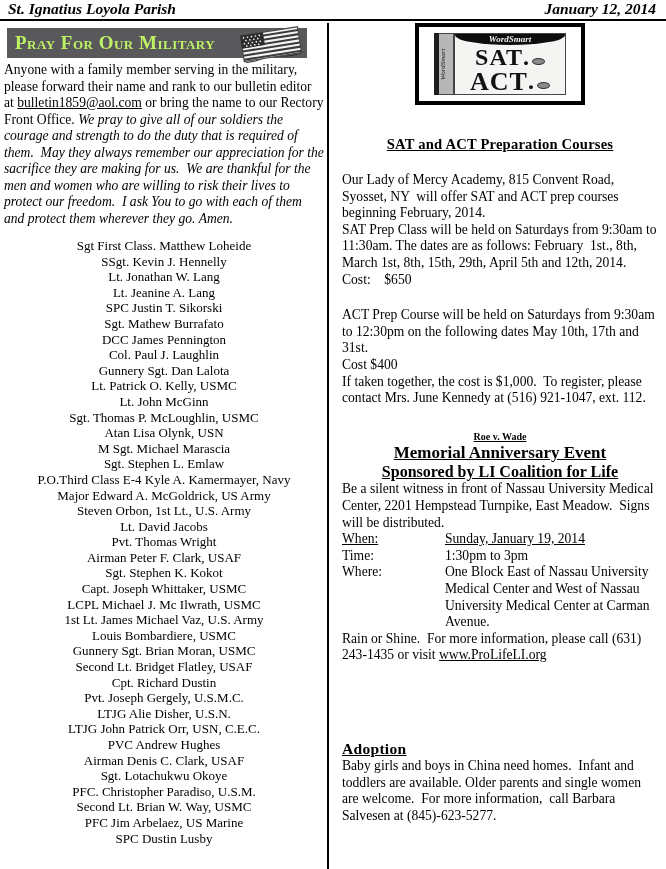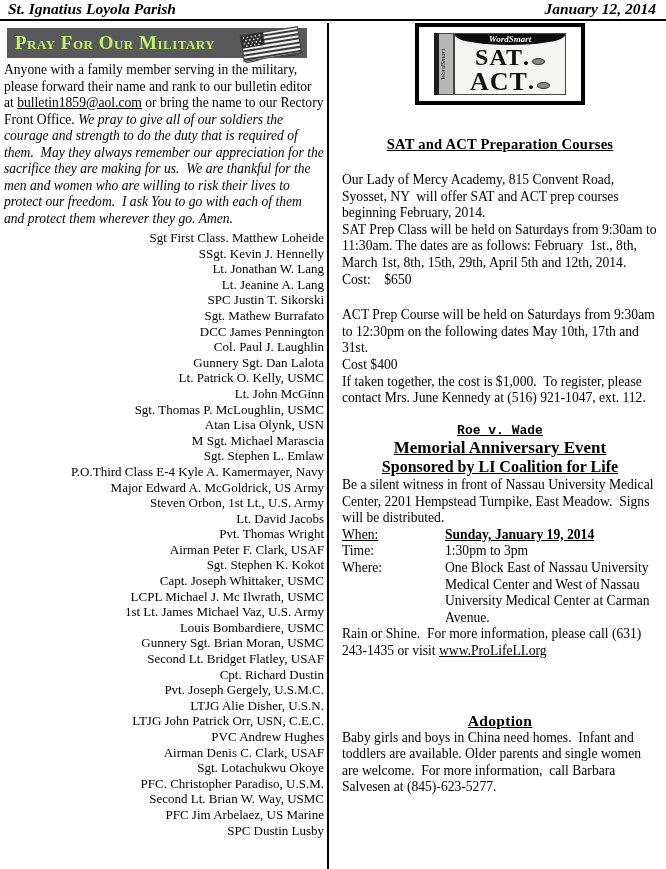--- a/index.html
+++ b/index.html
@@ -24,21 +24,21 @@
   .mil-banner-label { color: #bef264; font-variant: small-caps; font-weight: bold;
                       font-size: 19px; padding-left: 8px; letter-spacing: .5px; white-space: nowrap; }
   .flag-wrap { position: absolute; right: 0px; top: -2px; width: 70px; height: 38px; }
 
   
   .mil-intro { margin-top: 4px; font-size: 13.6px; line-height: 16.5px; white-space: pre-wrap; }
   .email-link { text-decoration: underline; }
   .prayer { font-style: italic; }
 
   
-  .names { margin-top: 3px; text-align: right; font-size: 13px; line-height: 15.6px; }
+  .names { margin-top: 11px; text-align: center; font-size: 13px; line-height: 15.6px; }
 
   
   .satact-imgbox { width: 170px; height: 82px; border: 4px solid #000; margin: 2px auto 0 auto;
                    background: #fff; display: flex; align-items: center; justify-content: center; }
   .swbox { display: flex; height: 62px; filter: none; }
   .sw-edge  { width: 5px; background: #1d1d1d; }
   .sw-spine { width: 15px; background: #b7b7b7; border: 1px solid #444; border-right: none;
               writing-mode: vertical-rl; transform: rotate(180deg);
               font-size: 7px; color: #222; text-align: center; overflow: hidden; font-style: italic; }
   .sw-front { width: 112px; background: #f4f4f2; border: 1px solid #444; position: relative; overflow: hidden; }
@@ -52,31 +52,31 @@
   .sw-dot { font-size: 24px; }
   .sw-badge { width: 13px; height: 7px; background: #8b8b8b; border: 1px solid #333;
               border-radius: 50%; margin-left: 2px; margin-top: 8px; }
 
   .rc-heading { margin-top: 31px; text-align: center; font-weight: bold; font-size: 14.6px;
                 text-decoration: underline; letter-spacing: .2px; }
   .rc-text { font-size: 13.6px; line-height: 16.6px; white-space: pre-wrap; }
   .mt20 { margin-top: 19px; }
 
   .roe-h { text-align: center; font-weight: bold; text-decoration: underline; line-height: 1.18; }
-  .roe-h1 { margin-top: 16px; font-size: 13px; font-family: Liberation Mono, monospace; }
+  .roe-h1 { margin-top: 24px; font-size: 10px; }
   .roe-h2 { font-size: 17px; }
   .roe-h3 { font-size: 16px; text-decoration: underline; }
 
   .info-row { display: flex; font-size: 13.6px; line-height: 16.6px; }
   .info-label { width: 103px; flex: none; }
   .info-value { flex: 1; }
   .u { text-decoration: underline; }
-  .bu { font-weight: bold; text-decoration: underline; }
-
-  .adopt-heading { margin-top: 52px; text-align: center; font-weight: bold; font-size: 15.5px;
+  .bu { font-weight: normal; text-decoration: underline; }
+
+  .adopt-heading { margin-top: 76px; font-weight: bold; font-size: 15.5px;
                    text-decoration: underline; letter-spacing: .3px; }
 </style>
 </head>
 <body>
 
 <div class="page">
 
   <div class="header">
     <div class="header-title">St. Ignatius Loyola Parish</div>
     <div class="header-date">January 12, 2014</div>

